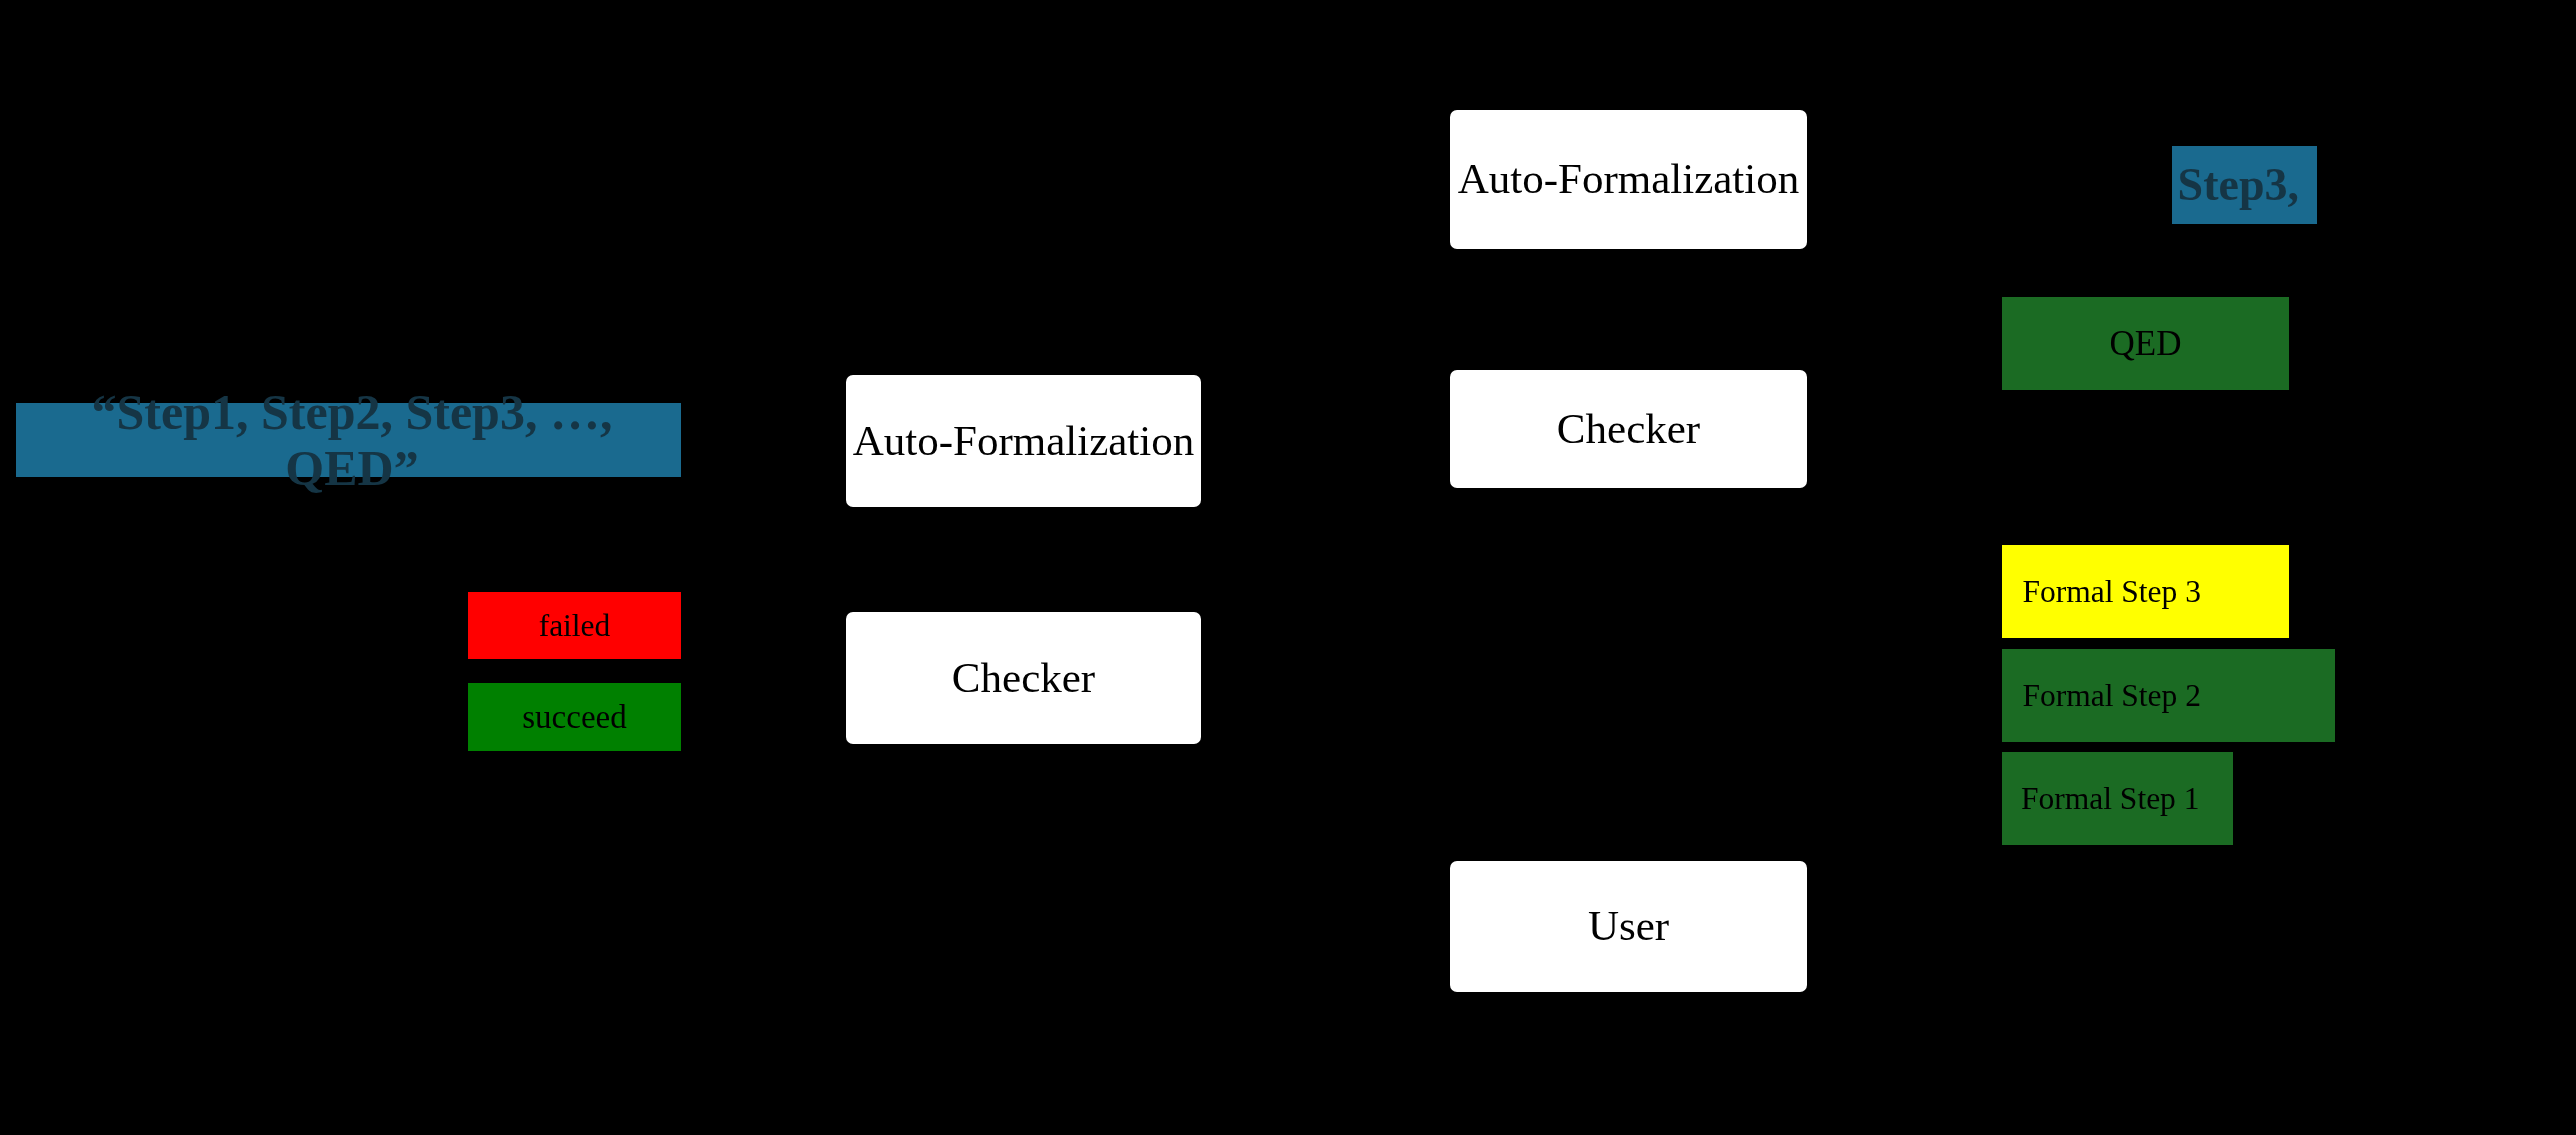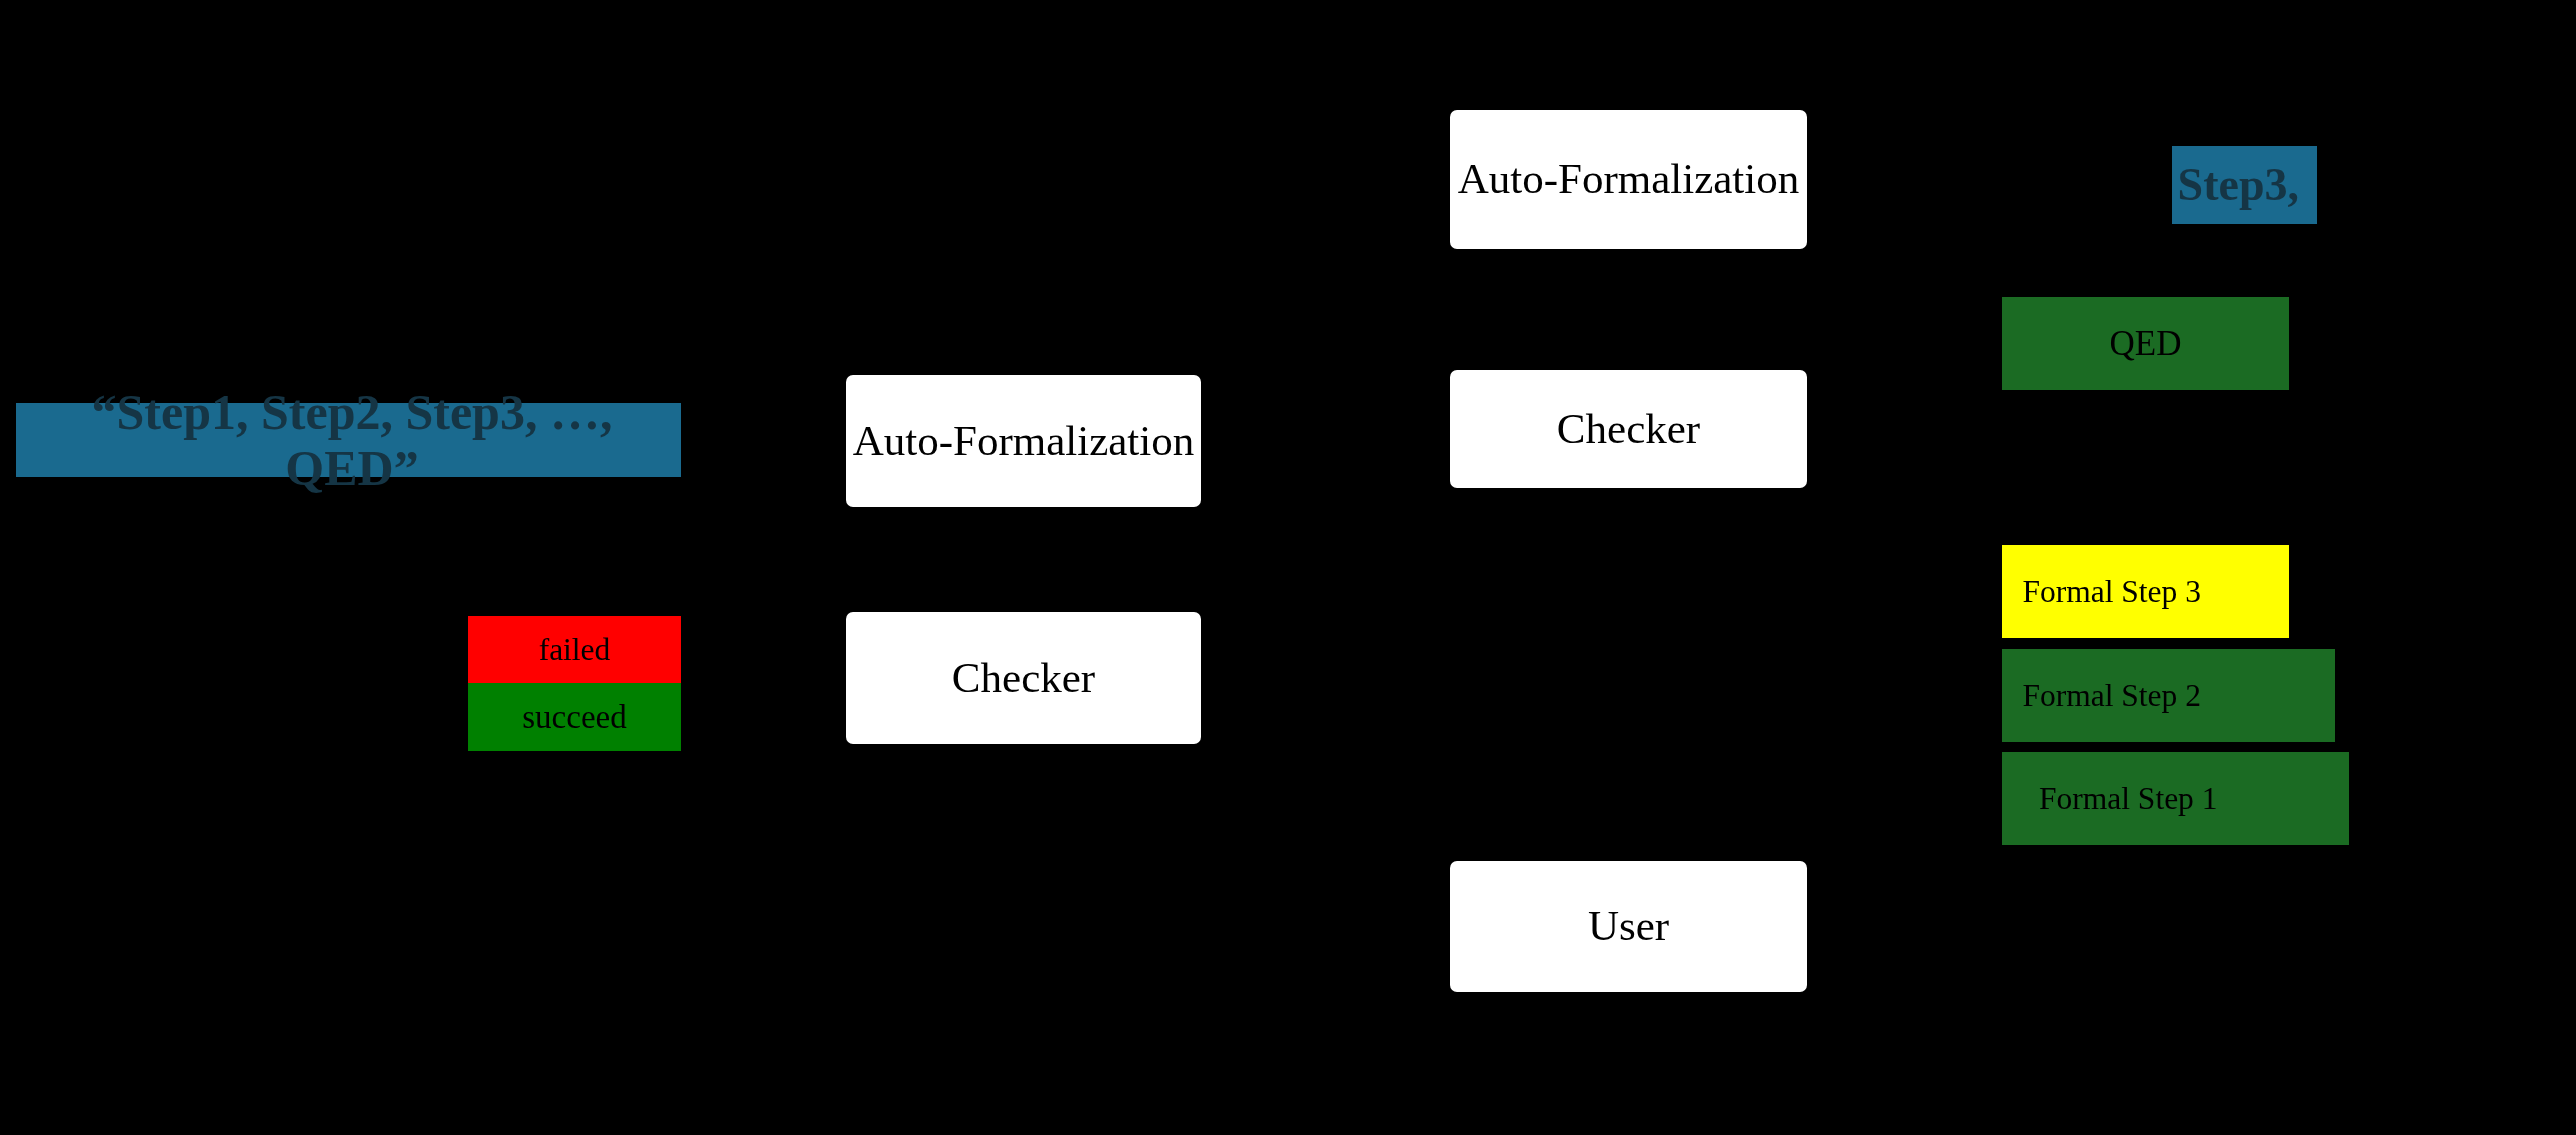--- a/index.html
+++ b/index.html
@@ -56,21 +56,21 @@
   
   #proof-text-box {
     left: 15.8px;  top: 403px;  width: 665px;  height: 74px;
     font-size: 50px;
     justify-content: flex-start;
     padding-left: 7.4px;
   }
 
   
   #legend-failed {
-    left: 468px; top: 616px; width: 213px; height: 67px;
+    left: 468px; top: 592px; width: 213px; height: 67px;
     font-size: 31.5px;
   }
   #legend-succeed {
     left: 468px; top: 683px; width: 213px; height: 68px;
     font-size: 33px;
   }
 
   
   #autoformalization-box-1 {
     left: 846px; top: 375px; width: 355px; height: 132px;
@@ -113,24 +113,24 @@
     padding-left: 20.4px;
   }
   #formal-step-2-box {
     left: 2002px; top: 649px; width: 333px; height: 93px;
     font-size: 31.5px;
     justify-content: flex-start;
     padding-left: 20.4px;
     text-align: right;
   }
   #formal-step-1-box {
-    left: 2002px; top: 752px; width: 347px; height: 93px;
+    left: 2002px; top: 752px; width: 231px; height: 93px;
     font-size: 31.5px;
     justify-content: flex-start;
-    padding-left: 37px;
+    padding-left: 19px;
   }
 </style>
 </head>
 <body>
 
 <div id="canvas">
 
   <div class="box box-blue" id="proof-text-box">
     <span>“Step1, Step2, Step3, …, QED”</span>
   </div>

